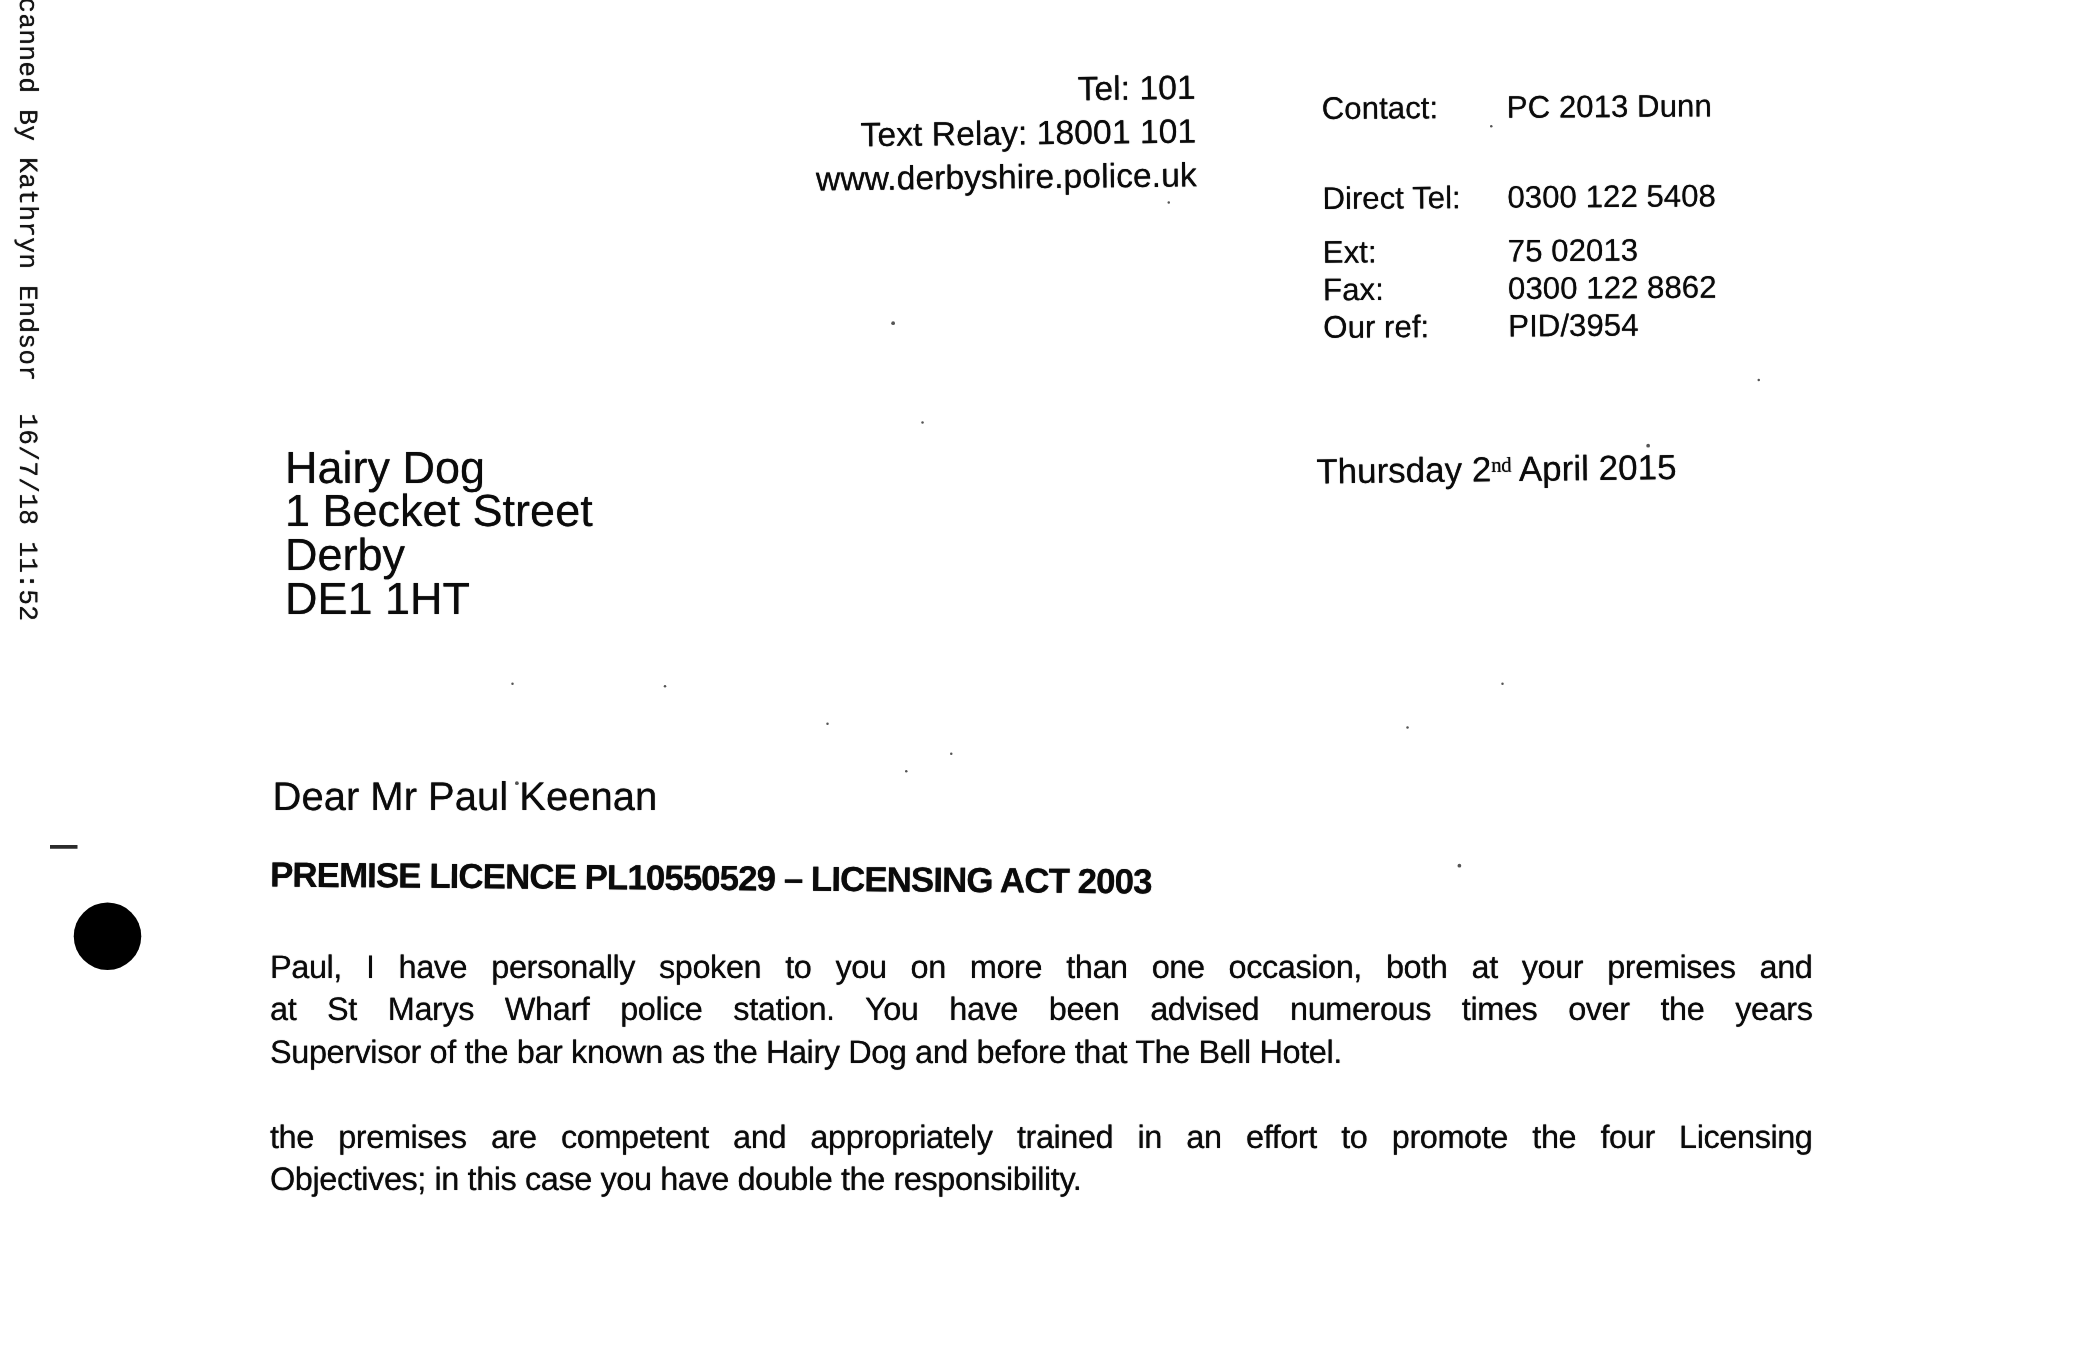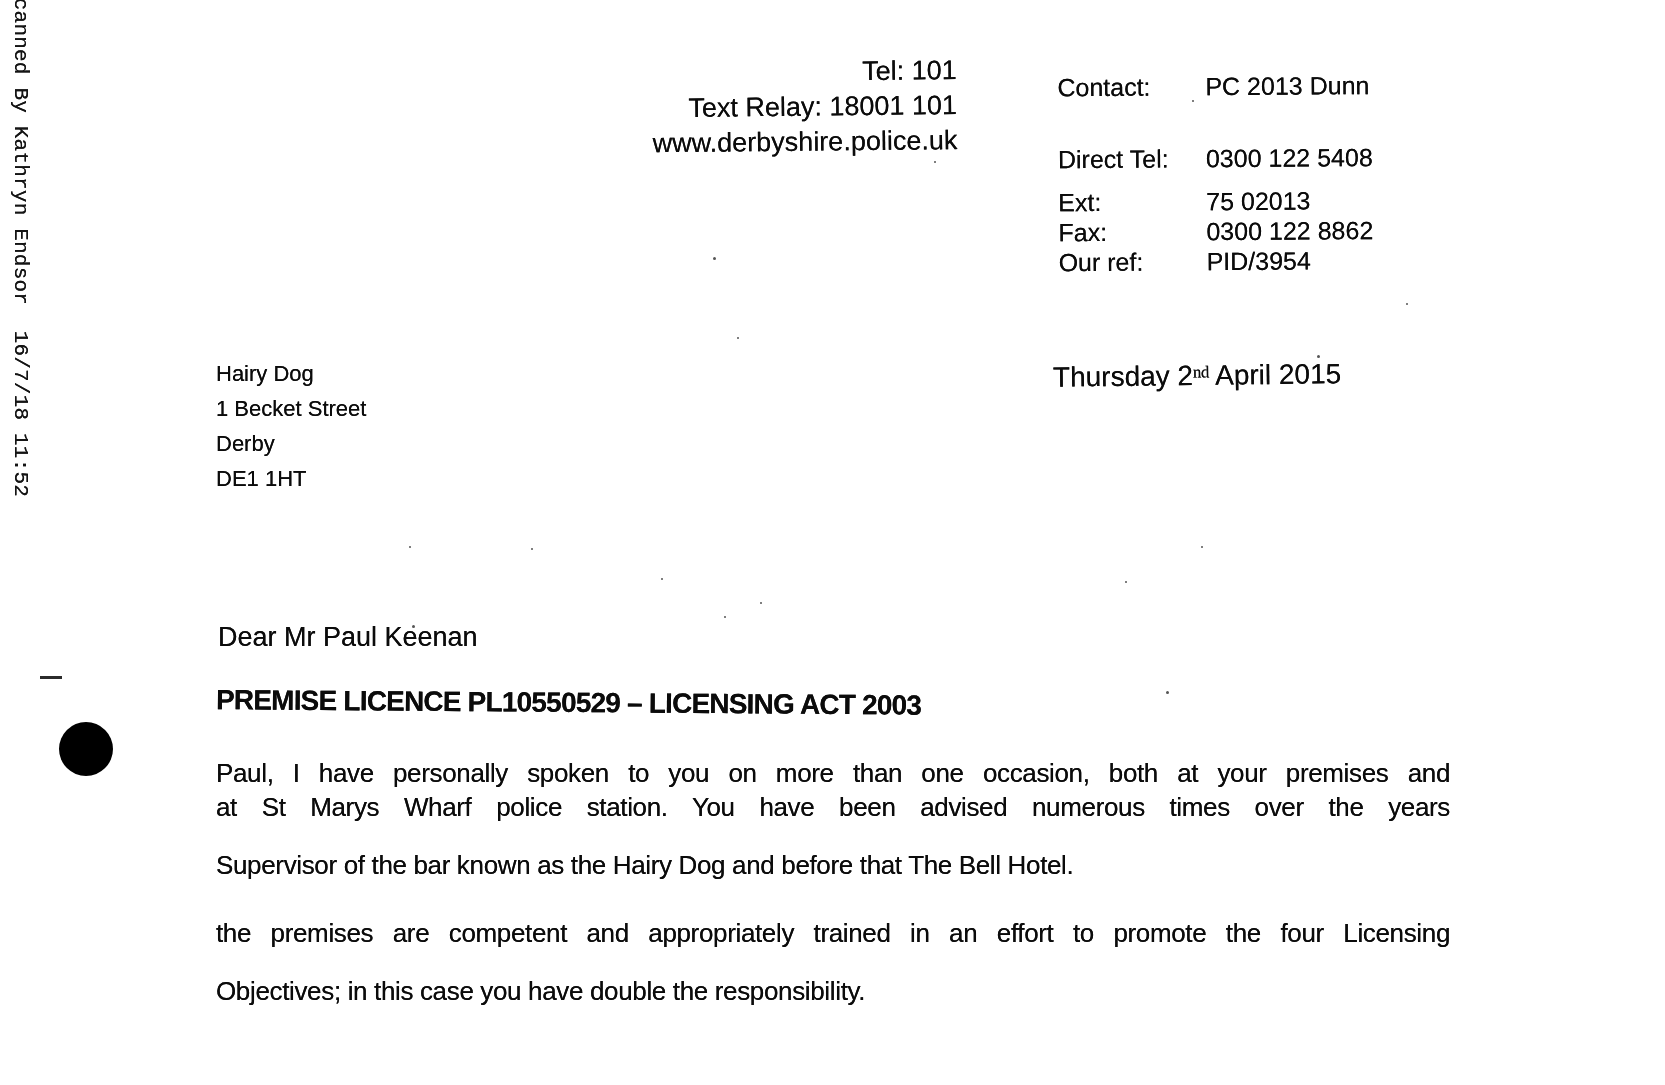--- a/index.html
+++ b/index.html
@@ -35,52 +35,52 @@
     font-size:25px; transform:rotate(-0.4deg);
   }
   .contact-row{ display:flex; line-height:28px; }
   .contact-row .label{ width:148px; flex:0 0 148px; }
   .contact-row.gap-lg{ margin-top:44px; }
   .contact-row.gap-sm{ margin-top:14px; }
   .contact-row.tight{ line-height:30px; }
 
   
   #recipient-address{
-    position:absolute; left:216px; top:356px;
-    font-size:22px; line-height:35px;
+    position:absolute; left:228px; top:356px;
+    font-size:36px; line-height:35px;
   }
 
   
   #letter-date{
     position:absolute; left:1053px; top:360px;
     font-size:28px; transform:rotate(-0.7deg);
     white-space:pre;
   }
   #letter-date sup{ font-size:0.6em; vertical-align:0.45em; letter-spacing:-0.5px;font-family:Liberation Serif, serif; }
 
   #salutation{
     position:absolute; left:218px; top:620px;
-    font-size:27px; line-height:34px;
+    font-size:32px; line-height:34px;
   }
 
   #subject-line{
     position:absolute; left:216px; top:687px;
     font-size:28px; font-weight:bold; letter-spacing:-0.8px;
     transform:rotate(0.45deg);
     white-space:pre;
   }
 
   
   #letter-body{
     position:absolute; left:216px; top:756px; width:1234px;
     font-size:26px; line-height:34px; letter-spacing:-0.35px;
   }
   .para{ margin:0 0 34px 0; }
   .para .line{ text-align:justify; text-align-last:justify; }
-  .para .line.last{ text-align-last:left;margin-top:24px; }
+  .para .line.last{ text-align-last:left; }
 
   
   #hole-punch-mark{
     position:absolute; left:59px; top:722px; width:54px; height:54px;
     background:#000; border-radius:50%;
   }
   #margin-dash{
     position:absolute; left:40px; top:676px; width:22px; height:3px;
     background:#2b2b2b;
   }

